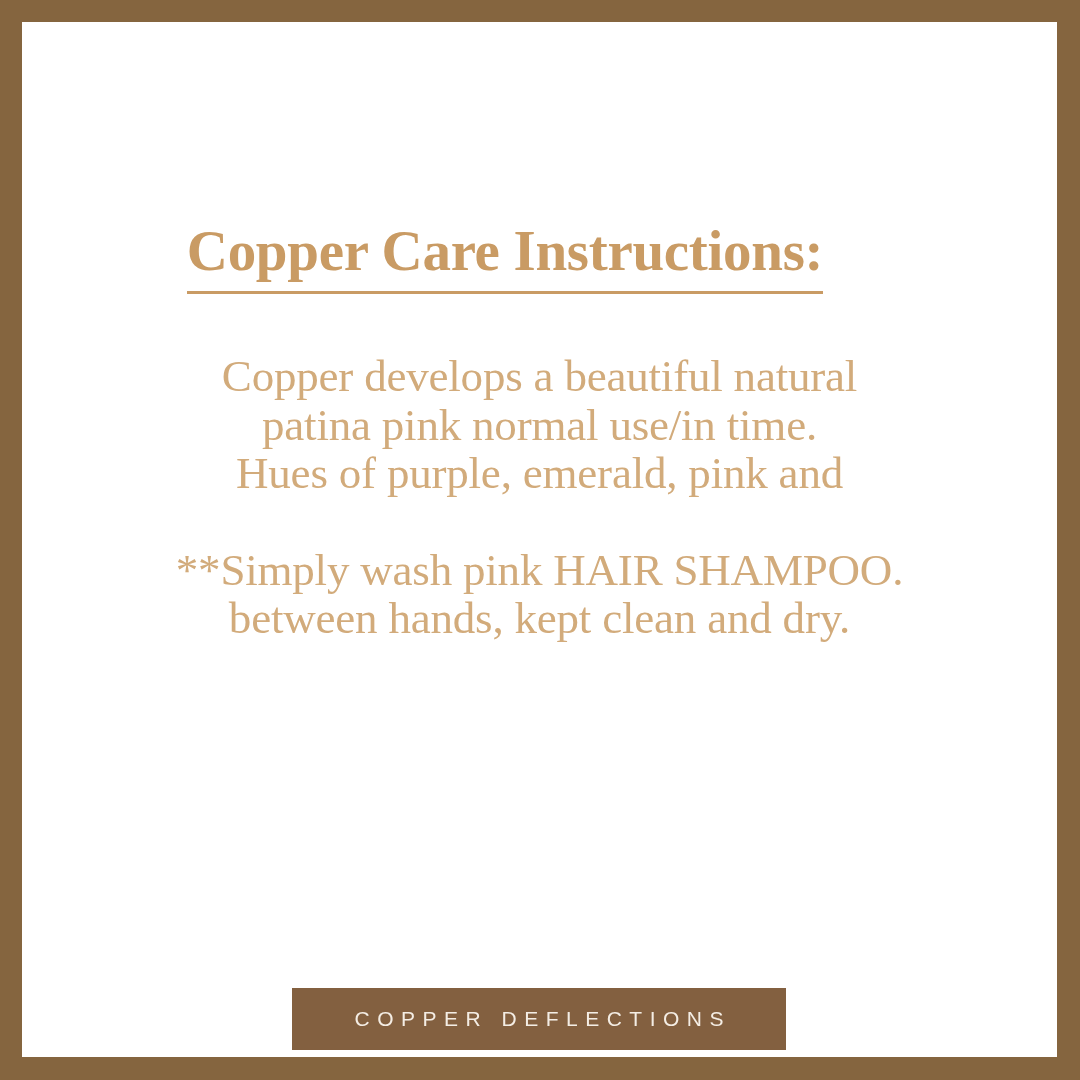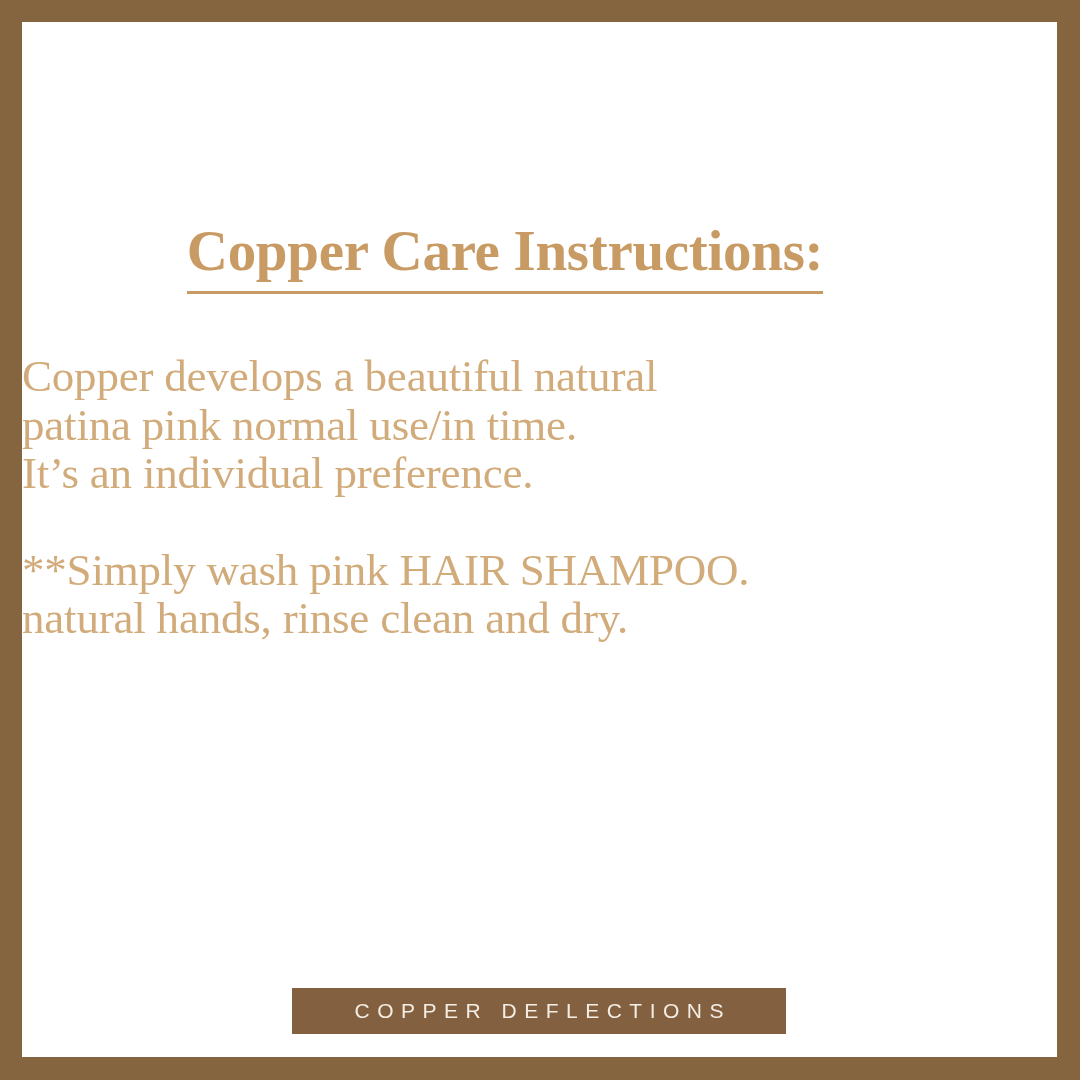--- a/index.html
+++ b/index.html
@@ -59,21 +59,21 @@
     border-bottom: 3px solid #C99B64;
     padding-bottom: 9px;
   }
 
   
   #body-block {
     position: absolute;
     left: 0;
     top: 330px;
     width: 1035px;
-    text-align: left;
+    text-align: center;
   }
 
   .body-paragraph {
     font-family: "Liberation Serif", "DejaVu Serif", serif;
     font-weight: normal;
     font-size: 45px;
     line-height: 48.5px;
     color: #D2AB7B;
     margin: 0;
     padding: 0;
@@ -88,21 +88,21 @@
   #paragraph-gap {
     height: 48px;
   }
 
   
   #brand-bar {
     position: absolute;
     left: 270px;
     top: 966px;
     width: 494px;
-    height: 46px;
+    height: 62px;
     background: #836040;
     display: flex;
     align-items: center;
     justify-content: center;
     box-sizing: border-box;
   }
 
   #brand-label {
     font-family: "Liberation Sans", "DejaVu Sans", sans-serif;
     font-weight: 300;
@@ -121,28 +121,28 @@
 
     <div id="title-block">
       <h1 id="card-title">Copper Care Instructions:</h1>
     </div>
 
     <div id="body-block">
 
       <p class="body-paragraph">
         <span class="line">Copper develops a beautiful natural</span>
         <span class="line">patina pink normal use/in time.</span>
-        <span class="line">It’s an individual preference.</span>
+        <span class="line">Hues of purple, emerald, pink and</span>
       </p>
 
       <div id="paragraph-gap"></div>
 
       <p class="body-paragraph">
         <span class="line">**Simply wash pink HAIR SHAMPOO.</span>
-        <span class="line">natural hands, rinse clean and dry.</span>
+        <span class="line">between hands, kept clean and dry.</span>
       </p>
 
     </div>
 
     <div id="brand-bar">
       <span id="brand-label">COPPER DEFLECTIONS</span>
     </div>
 
   </div>
 </div>

